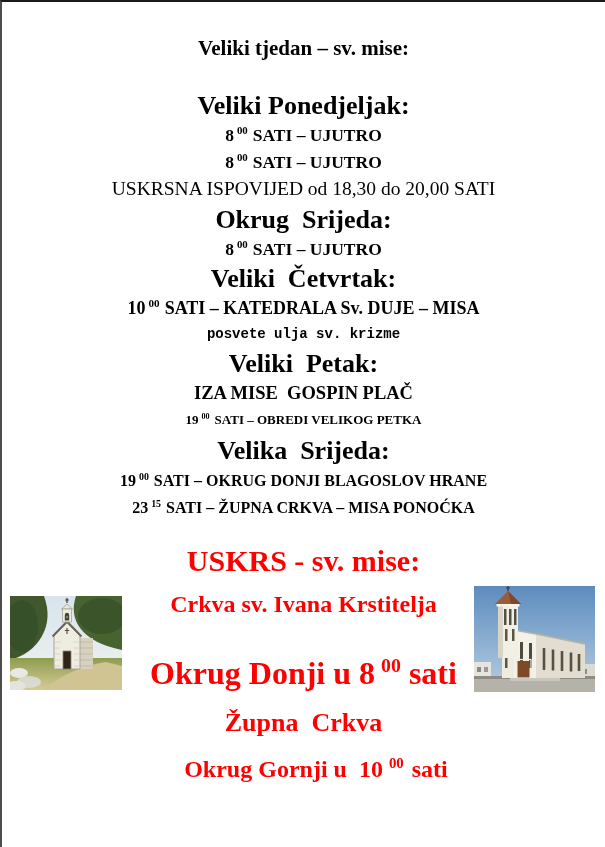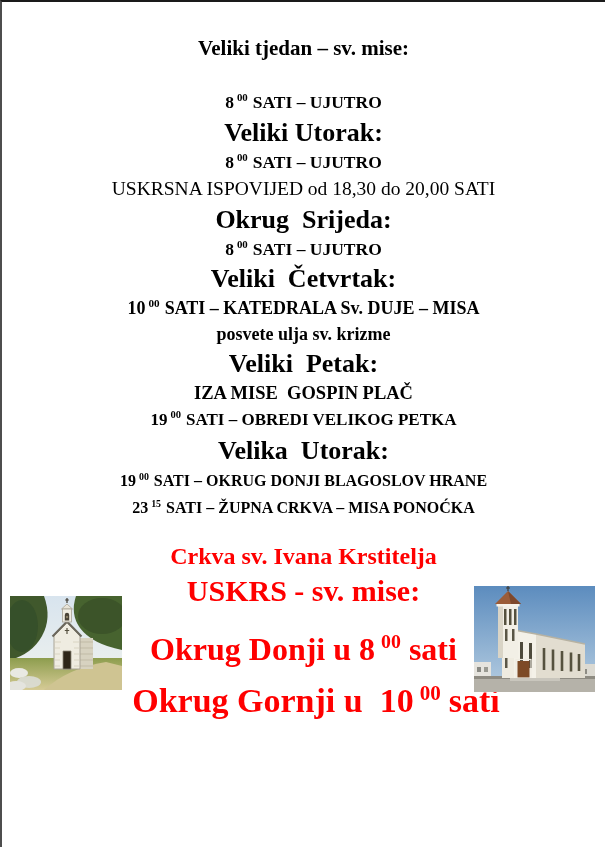--- a/index.html
+++ b/index.html
@@ -19,68 +19,68 @@
   .t-title{
     margin:33px 0 28px 0;
     font-size:21px;font-weight:bold;line-height:26px;
   }
   .line{font-weight:bold;}
   .day{font-size:26px;line-height:33px;}
   .time{font-size:17.5px;line-height:27px;}
   .time-sm{font-size:17.5px;line-height:26px;}
   .confession{font-size:19.5px;font-weight:normal;line-height:28px;}
   .thu1{font-size:18px;line-height:26px;}
-  .thu2{font-size:18px;line-height:26px;}
+  .thu2{font-size:14px;line-height:26px;font-family:Liberation Mono, monospace;}
   .thu3{font-size:16px;line-height:25px;}
   .thu4{font-size:18.5px;line-height:26px;}
-  .fri-t{font-size:17px;line-height:28px;}
+  .fri-t{font-size:13px;line-height:28px;}
   .sat-t{font-size:16px;line-height:27px;}
   sup{
     font-size:0.62em;
     line-height:0;
     margin:0 5px 0 3px;
     font-weight:bold;
   }
   .easter{margin-top:20px;}
   .red{color:#ff0000;font-weight:bold;}
   .uskrs-title{font-size:30px;line-height:40px;}
   .church-name1{font-size:24px;line-height:30px;margin-top:8px;}
-  .mass-line1{font-size:32px;line-height:44px;margin-top:16px;}
+  .mass-line1{font-size:32px;line-height:44px;margin-top:32px;}
   .church-name2{font-size:26px;line-height:32px;margin-top:12px;}
-  .mass-line2{font-size:34px;line-height:44px;margin-top:8px;margin-left:25px;}
+  .mass-line2{font-size:24px;line-height:44px;margin-top:8px;margin-left:25px;}
   .mass-line1 sup,.mass-line2 sup{margin:0 8px 0 6px;}
   .photo{position:absolute;display:block;}
   .photo-left{left:8px;top:594px;width:112px;height:94px;}
   .photo-right{left:472px;top:584px;width:121px;height:106px;}
 </style>
 </head>
 <body>
 
 <div class="page">
 
   <div class="t-title" data-bind="header.title">Veliki tjedan – sv. mise:</div>
 
+  <div class="line day" data-bind="schedule.monday.heading">Veliki Ponedjeljak:</div>
   <div class="line time"><span data-bind="schedule.monday.time.hour">8</span><sup data-bind="schedule.monday.time.minutes">00</sup><span data-bind="schedule.monday.time.rest">SATI – UJUTRO</span></div>
 
-  <div class="line day" data-bind="schedule.tuesday.heading">Veliki Utorak:</div>
   <div class="line time-sm"><span data-bind="schedule.tuesday.time.hour">8</span><sup data-bind="schedule.tuesday.time.minutes">00</sup><span data-bind="schedule.tuesday.time.rest">SATI – UJUTRO</span></div>
   <div class="line confession" data-bind="schedule.tuesday.confession">USKRSNA ISPOVIJED od 18,30 do 20,00 SATI</div>
 
   <div class="line day" data-bind="schedule.wednesday.heading">Okrug  Srijeda:</div>
   <div class="line time-sm"><span data-bind="schedule.wednesday.time.hour">8</span><sup data-bind="schedule.wednesday.time.minutes">00</sup><span data-bind="schedule.wednesday.time.rest">SATI – UJUTRO</span></div>
 
   <div class="line day" data-bind="schedule.thursday.heading">Veliki  Četvrtak:</div>
   <div class="line thu1"><span data-bind="schedule.thursday.line1.hour">10</span><sup data-bind="schedule.thursday.line1.minutes">00</sup><span data-bind="schedule.thursday.line1.rest">SATI – KATEDRALA Sv. DUJE – MISA</span></div>
   <div class="line thu2" data-bind="schedule.thursday.line2">posvete ulja sv. krizme</div>
   <div class="line day" data-bind="schedule.friday.heading">Veliki  Petak:</div>
 
   <div class="line thu4" data-bind="schedule.thursday.line4">IZA MISE  GOSPIN PLAČ</div>
   <div class="line fri-t"><span data-bind="schedule.friday.time.hour">19</span><sup data-bind="schedule.friday.time.minutes">00</sup><span data-bind="schedule.friday.time.rest">SATI – OBREDI VELIKOG PETKA</span></div>
 
-  <div class="line day" data-bind="schedule.saturday.heading">Velika  Utorak:</div>
+  <div class="line day" data-bind="schedule.saturday.heading">Velika  Srijeda:</div>
   <div class="line sat-t"><span data-bind="schedule.saturday.line1.hour">19</span><sup data-bind="schedule.saturday.line1.minutes">00</sup><span data-bind="schedule.saturday.line1.rest">SATI – OKRUG DONJI BLAGOSLOV HRANE</span></div>
   <div class="line sat-t"><span data-bind="schedule.saturday.line2.hour">23</span><sup data-bind="schedule.saturday.line2.minutes">15</sup><span data-bind="schedule.saturday.line2.rest">SATI – ŽUPNA CRKVA – MISA PONOĆKA</span></div>
 
   <svg class="photo photo-left" viewBox="0 0 112 94" aria-hidden="true">
     <defs>
       <linearGradient id="skyL" x1="0" y1="0" x2="0" y2="1">
         <stop offset="0" stop-color="#d8e4ee"></stop>
           <stop offset="1" stop-color="#f1f3ee"></stop>
       </linearGradient>
       <linearGradient id="grassL" x1="0" y1="0" x2="0" y2="1">
@@ -145,19 +145,20 @@
     <rect x="38" y="43" width="2.5" height="12" fill="#5a5646"></rect>
     <path d="M21 18 L34 5 L47 18 Z" fill="#9b5c38"></path>
     <path d="M34 5 L47 18 L37 18 Z" fill="#7e482c"></path>
     <path d="M34 0 v5 M32 2 h4" stroke="#3e3a34" stroke-width="1.2"></path>
     <rect x="43.5" y="75" width="12" height="17" fill="#7d4a26"></rect>
     <rect x="42" y="73.5" width="15" height="18.5" fill="none" stroke="#efece2" stroke-width="1.2"></rect>
     <rect x="36" y="92" width="50" height="3" fill="#c9c6bd"></rect>
   </svg>
 
   <div class="easter">
+    <div class="red uskrs-title" data-bind="easter.title">USKRS - sv. mise:</div>
     <div class="red church-name1" data-bind="easter.church1">Crkva sv. Ivana Krstitelja</div>
-    <div class="red uskrs-title" data-bind="easter.title">USKRS - sv. mise:</div>
     <div class="red mass-line1"><span data-bind="easter.mass1.pre">Okrug Donji u 8</span><sup data-bind="easter.mass1.minutes">00</sup><span data-bind="easter.mass1.post">sati</span></div>
+    <div class="red church-name2" data-bind="easter.church2">Župna  Crkva</div>
     <div class="red mass-line2"><span data-bind="easter.mass2.pre">Okrug Gornji u  10</span><sup data-bind="easter.mass2.minutes">00</sup><span data-bind="easter.mass2.post">sati</span></div>
   </div>
 
 </div>
 
 </body></html>

